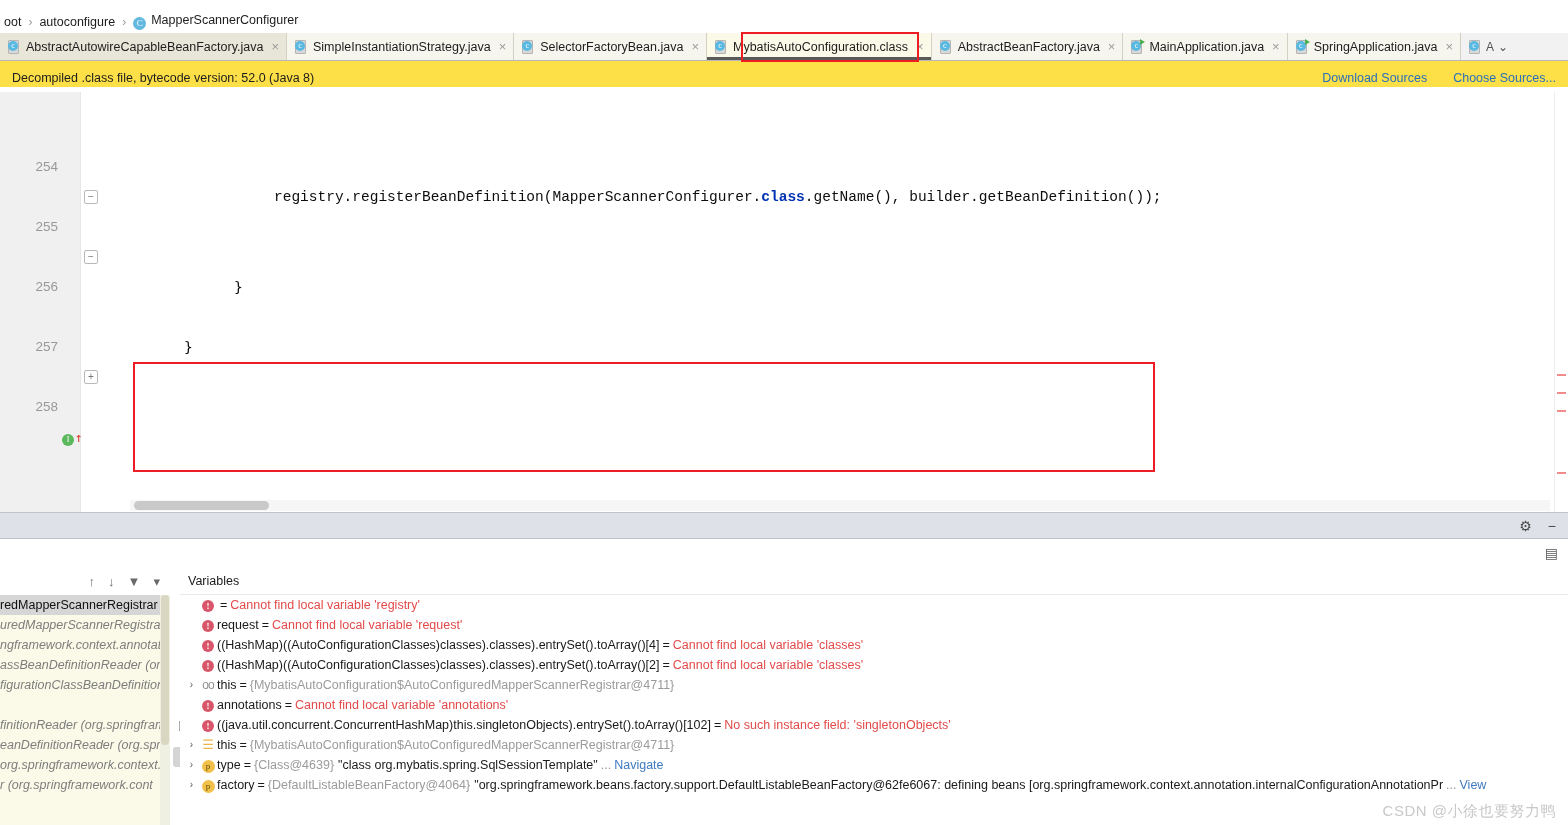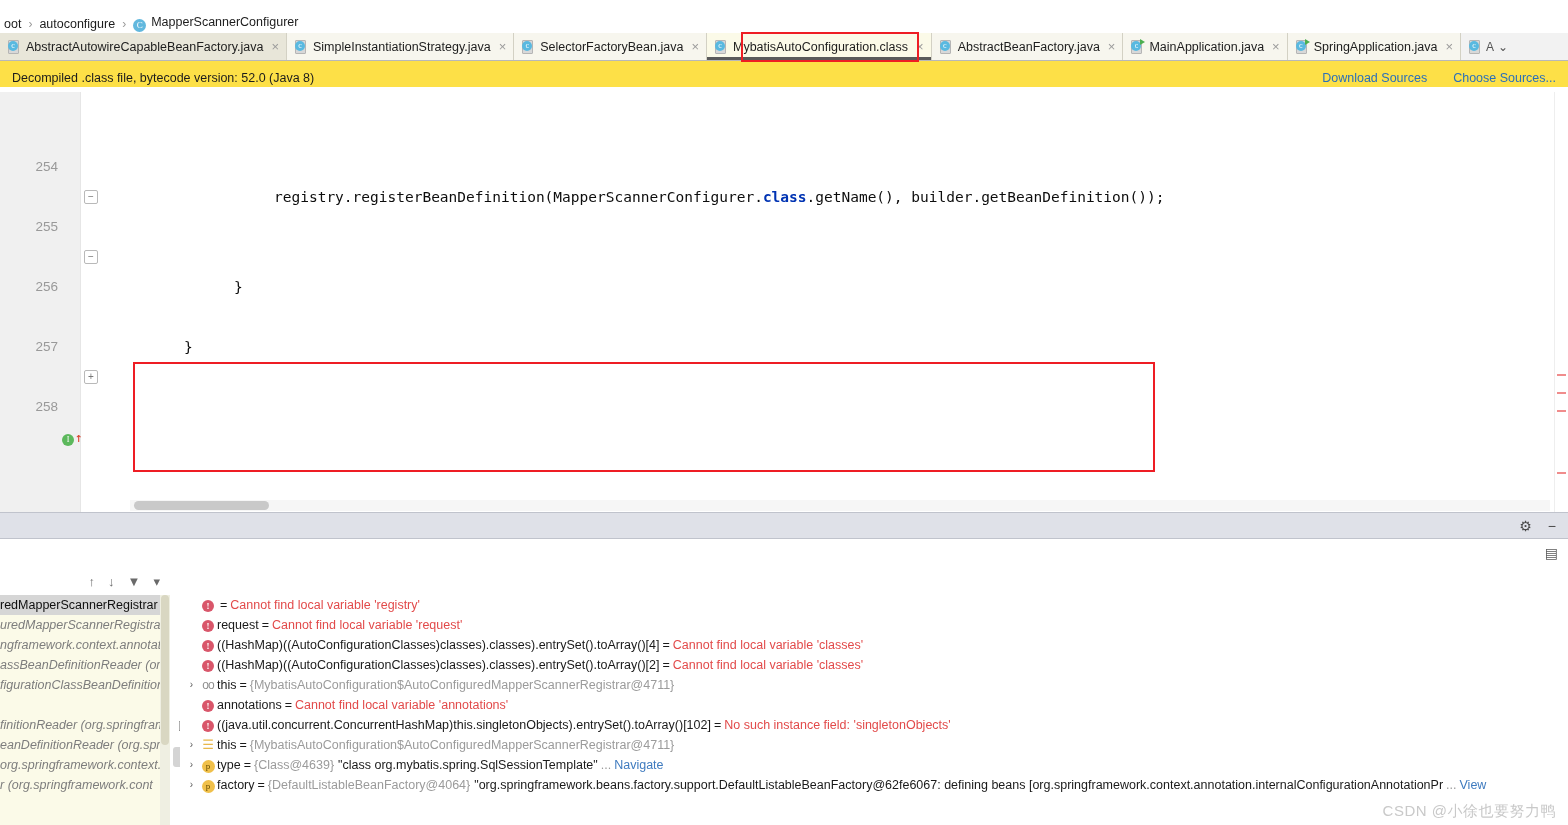--- a/index.html
+++ b/index.html
@@ -9,21 +9,21 @@
     background: #ffffff;
     overflow: hidden;
   }
   .app { position: relative; width: 1568px; height: 825px; }
 
   
   .breadcrumb {
     position: absolute; left: 0; top: 0; width: 1568px; height: 50px;
     background: #ffffff; display: flex; align-items: center;
     font-size: 12.5px; color: #1c1c1c; padding-left: 2px;
-    border-bottom: 3px solid #ef4444;
+    border-bottom: 7px solid #ef4444;
   }
   .crumb { padding: 0 2px; white-space: nowrap; }
   .crumb-sep { color: #9a9a9a; padding: 0 5px; font-size: 12px; }
   .crumb-ico {
     display: inline-block; width: 13px; height: 13px; border-radius: 50%;
     background: #62b8de; color: #fff; font-size: 9px; line-height: 13px;
     text-align: center; margin-right: 5px; vertical-align: -2px;
     font-family: "Liberation Serif", serif;
   }
 
@@ -357,21 +357,21 @@
   <div class="readerstrip">
     <span>Reader Mode</span>
   </div>
 
   <div class="editor">
     <div class="gutter"></div>
     <div class="gutter2"></div>
 
     <div class="row" style="top:30px;">
       <span class="lnum">254</span>
-      <span class="code" style="padding-left:142px;"><span>registry.registerBeanDefinition(MapperScannerConfigurer.</span><span class="kw">class</span><span>.getName(), builder.getBeanDefinition());</span></span>
+      <span class="code" style="padding-left:142px;font-family:Liberation Mono, monospace;"><span>registry.registerBeanDefinition(MapperScannerConfigurer.</span><span class="kw">class</span><span>.getName(), builder.getBeanDefinition());</span></span>
     </div>
     <div class="row" style="top:60px;">
       <span class="lnum">255</span>
       <span class="fold">−</span>
       <span class="code" style="padding-left:102px;">}</span>
     </div>
     <div class="row" style="top:90px;">
       <span class="lnum">256</span>
       <span class="fold">−</span>
       <span class="code" style="padding-left:52px;">}</span>
@@ -433,20 +433,21 @@
   <div class="sidebtns">
     <span class="sidebtn">+</span>
     <span class="sidebtn">−</span>
     <span class="sidebtn" style="font-size:11px;">▲</span>
     <span class="sidebtn" style="font-size:11px;">▼</span>
     <span class="sidebtn" style="font-size:13px;">❐</span>
     <span class="sidebtn sel" style="font-size:12px;letter-spacing:-2px;">∞</span>
   </div>
 
   <div class="varspanel">
+    <div class="vars-title">Variables</div>
     <div class="vars-list">
 
       <div class="vrow">
         <span class="twisty"></span>
         <span class="vico"><span class="ico-err">!</span></span>
         <span class="veq">=</span>
         <span class="verr">Cannot find local variable 'registry'</span>
       </div>
 
       <div class="vrow">

